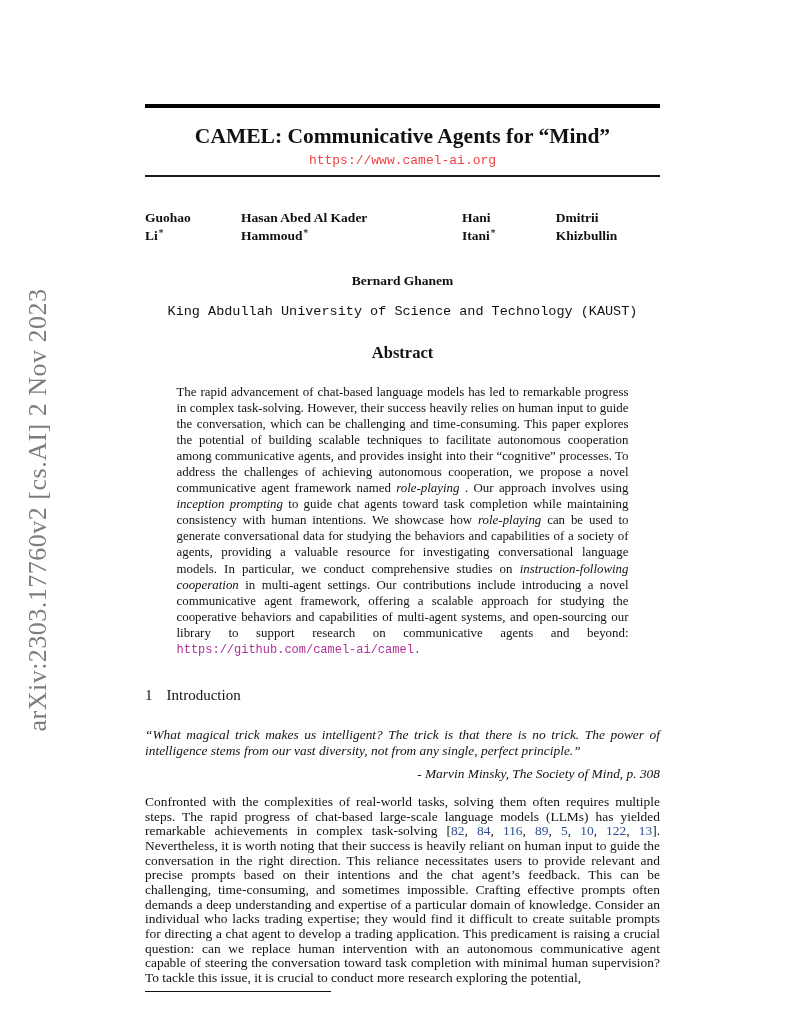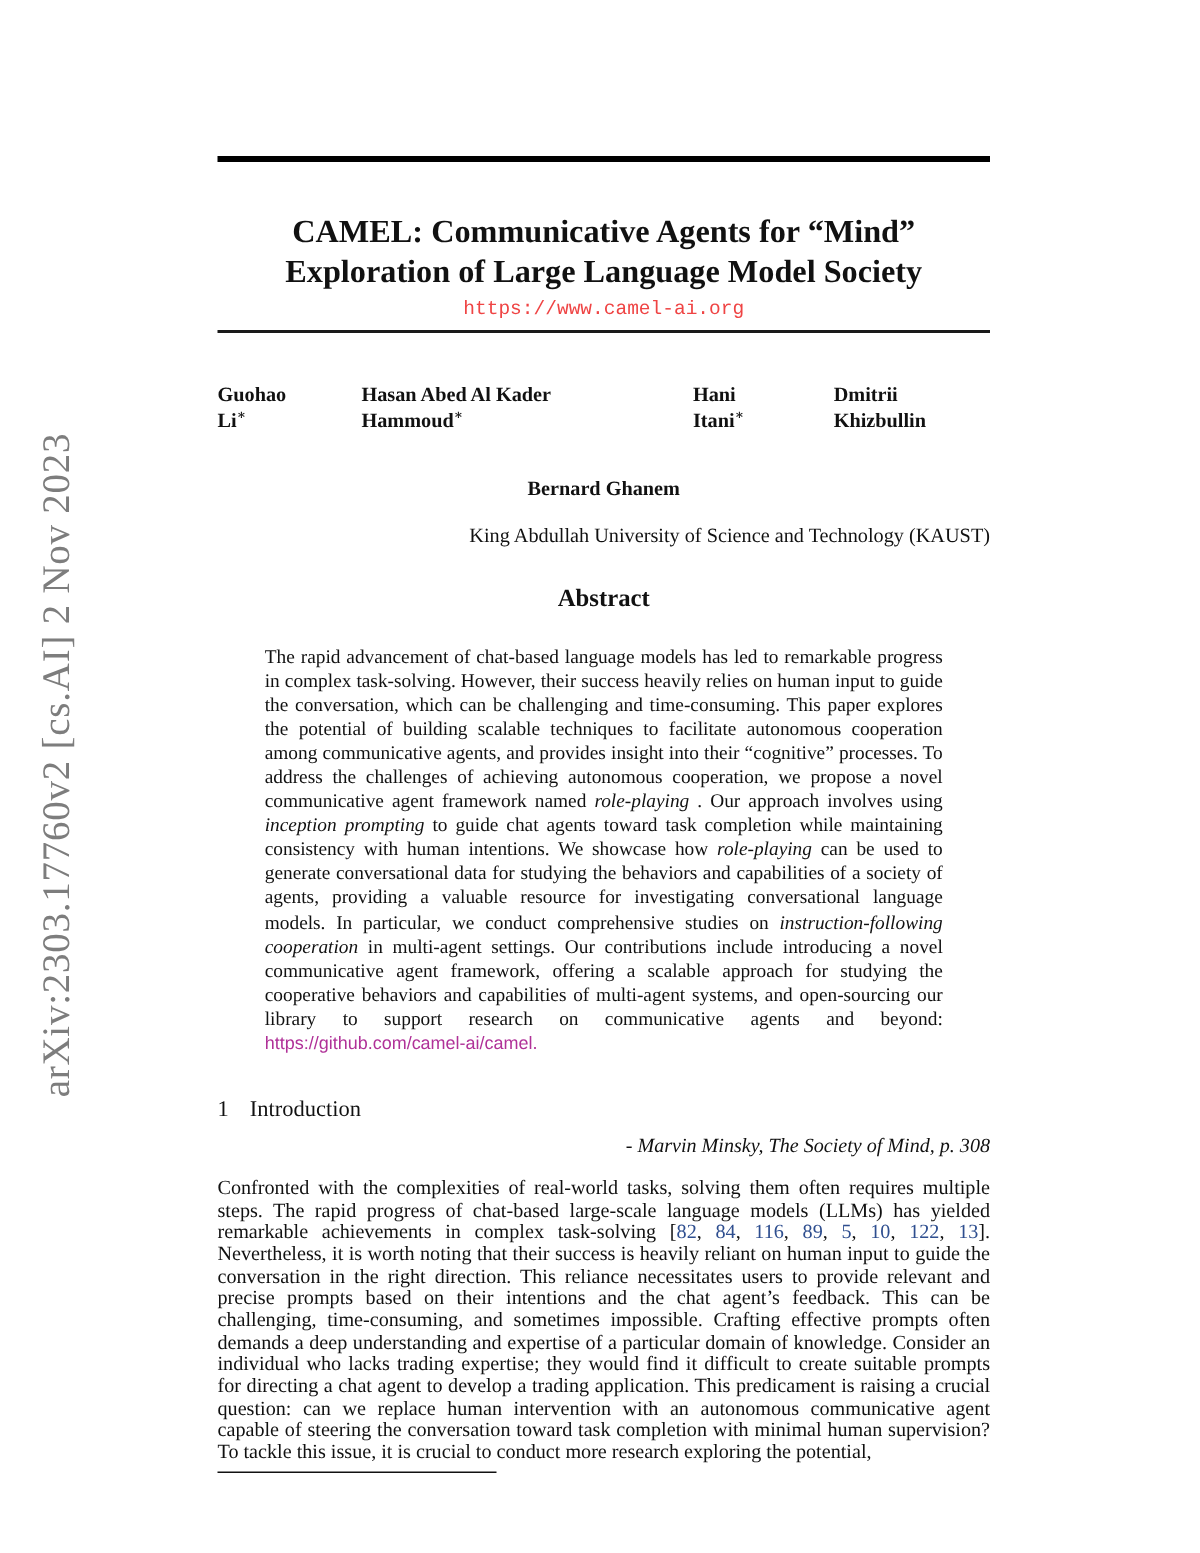--- a/index.html
+++ b/index.html
@@ -10,53 +10,52 @@
   }
   .arxiv-vert{
     position:absolute;left:-190px;top:497px;width:452px;height:26px;
     transform:rotate(-90deg);
     text-align:center;font-size:26px;color:#7d7d7d;letter-spacing:0.5px;
     white-space:nowrap;
   }
   .content{position:absolute;left:145px;top:0;width:515px;}
   .rule-thick{margin-top:104px;height:4px;background:#000;}
   .rule-thin{margin-top:7px;height:2px;background:#1a1a1a;}
-  .title{margin-top:33px;text-align:center;font-weight:bold;font-size:21.5px;line-height:27px;}
+  .title{margin-top:15px;text-align:center;font-weight:bold;font-size:21.5px;line-height:27px;}
   .paper-url{margin-top:3px;text-align:center;font-family:"Liberation Mono","DejaVu Sans Mono",monospace;font-size:13px;}
   .authors-row{margin-top:33px;display:flex;justify-content:center;gap:30px;font-weight:bold;font-size:13.5px;}
   .author sup{font-size:9px;}
   .author-single{margin-top:29px;text-align:center;font-weight:bold;font-size:13.5px;}
-  .affiliation{margin-top:15px;text-align:right;font-size:13.5px;}
+  .affiliation{margin-top:15px;text-align:center;font-size:13.5px;font-family:Liberation Mono, monospace;}
   .abstract-heading{margin-top:24px;text-align:center;font-weight:bold;font-size:16.5px;}
   .abstract-body{
     margin:21px auto 0 auto;width:452px;
     font-size:12.9px;line-height:16.1px;text-align:justify;
   }
   .section-heading{margin-top:29px;font-weight:normal;font-size:15px;}
   .section-heading .num{margin-right:14px;}
   .quote{margin-top:23px;font-style:italic;font-size:13.4px;line-height:16px;text-align:justify;}
   .attribution{margin-top:7px;text-align:right;font-style:italic;font-size:13.4px;}
   .intro-para{margin-top:13px;font-size:13.45px;line-height:14.65px;text-align:justify;}
   .seg.i{font-style:italic;}
-  .seg.link{font-family:Liberation Sans, sans-serif;font-size:0.93em;}
+  .seg.link{font-family:Liberation Mono, monospace;font-size:0.93em;}
   .seg.cite{}
   .footnote-rule{margin-top:5px;width:186px;height:1.4px;background:#111;}
 </style>
 </head>
 <body>
 
 <div class="arxiv-vert" style="color: rgb(125, 125, 125);">arXiv:2303.17760v2  [cs.AI]  2 Nov 2023</div>
 
 <div class="content">
 
   <div class="rule-thick"></div>
 
   <div class="title">
     <div>CAMEL: Communicative Agents for “Mind”</div>
-    <div>Exploration of Large Language Model Society</div>
   </div>
 
   <div class="paper-url" style="color: #ef4444;">https://www.camel-ai.org</div>
 
   <div class="rule-thin"></div>
 
   <div class="authors-row">
     <span class="author"><span>Guohao Li</span><sup>∗</sup></span>
     <span class="author"><span>Hasan Abed Al Kader Hammoud</span><sup>∗</sup></span>
     <span class="author"><span>Hani Itani</span><sup>∗</sup></span>
@@ -68,20 +67,21 @@
   <div class="affiliation">King Abdullah University of Science and Technology (KAUST)</div>
 
   <div class="abstract-heading">Abstract</div>
 
   <div class="abstract-body"><span class="seg ">The rapid advancement of chat-based language models has led to remarkable progress in complex task-solving. However, their success heavily relies on human input to guide the conversation, which can be challenging and time-consuming. This paper explores the potential of building scalable techniques to facilitate autonomous cooperation among communicative agents, and provides insight into their “cognitive” processes. To address the challenges of achieving autonomous cooperation, we propose a novel communicative agent framework named </span><span class="seg i">role-playing</span><span class="seg "> . Our approach involves using </span><span class="seg i">inception prompting</span><span class="seg "> to guide chat agents toward task completion while maintaining consistency with human intentions. We showcase how </span><span class="seg i">role-playing</span><span class="seg "> can be used to generate conversational data for studying the behaviors and capabilities of a society of agents, providing a valuable resource for investigating conversational language models. In particular, we conduct comprehensive studies on </span><span class="seg i">instruction-following cooperation</span><span class="seg "> in multi-agent settings. Our contributions include introducing a novel communicative agent framework, offering a scalable approach for studying the cooperative behaviors and capabilities of multi-agent systems, and open-sourcing our library to support research on communicative agents and beyond: </span><span class="seg link" style="color: rgb(176, 49, 152);">https://github.com/camel-ai/camel.</span></div>
 
   <div class="section-heading">
     <span class="num">1</span><span>Introduction</span>
   </div>
 
+  <div class="quote">“What magical trick makes us intelligent? The trick is that there is no trick. The power of intelligence stems from our vast diversity, not from any single, perfect principle.”</div>
 
   <div class="attribution">- Marvin Minsky, The Society of Mind, p. 308</div>
 
   <div class="intro-para"><span class="seg ">Confronted with the complexities of real-world tasks, solving them often requires multiple steps. The rapid progress of chat-based large-scale language models (LLMs) has yielded remarkable achievements in complex task-solving [</span><span class="seg cite" style="color: rgb(46, 78, 143);">82</span><span class="seg ">, </span><span class="seg cite" style="color: rgb(46, 78, 143);">84</span><span class="seg ">, </span><span class="seg cite" style="color: rgb(46, 78, 143);">116</span><span class="seg ">, </span><span class="seg cite" style="color: rgb(46, 78, 143);">89</span><span class="seg ">, </span><span class="seg cite" style="color: rgb(46, 78, 143);">5</span><span class="seg ">, </span><span class="seg cite" style="color: rgb(46, 78, 143);">10</span><span class="seg ">, </span><span class="seg cite" style="color: rgb(46, 78, 143);">122</span><span class="seg ">, </span><span class="seg cite" style="color: rgb(46, 78, 143);">13</span><span class="seg ">]. Nevertheless, it is worth noting that their success is heavily reliant on human input to guide the conversation in the right direction. This reliance necessitates users to provide relevant and precise prompts based on their intentions and the chat agent’s feedback. This can be challenging, time-consuming, and sometimes impossible. Crafting effective prompts often demands a deep understanding and expertise of a particular domain of knowledge. Consider an individual who lacks trading expertise; they would find it difficult to create suitable prompts for directing a chat agent to develop a trading application. This predicament is raising a crucial question: can we replace human intervention with an autonomous communicative agent capable of steering the conversation toward task completion with minimal human supervision? To tackle this issue, it is crucial to conduct more research exploring the potential,</span></div>
 
   <div class="footnote-rule"></div>
 
 </div>
 
 </body></html>

